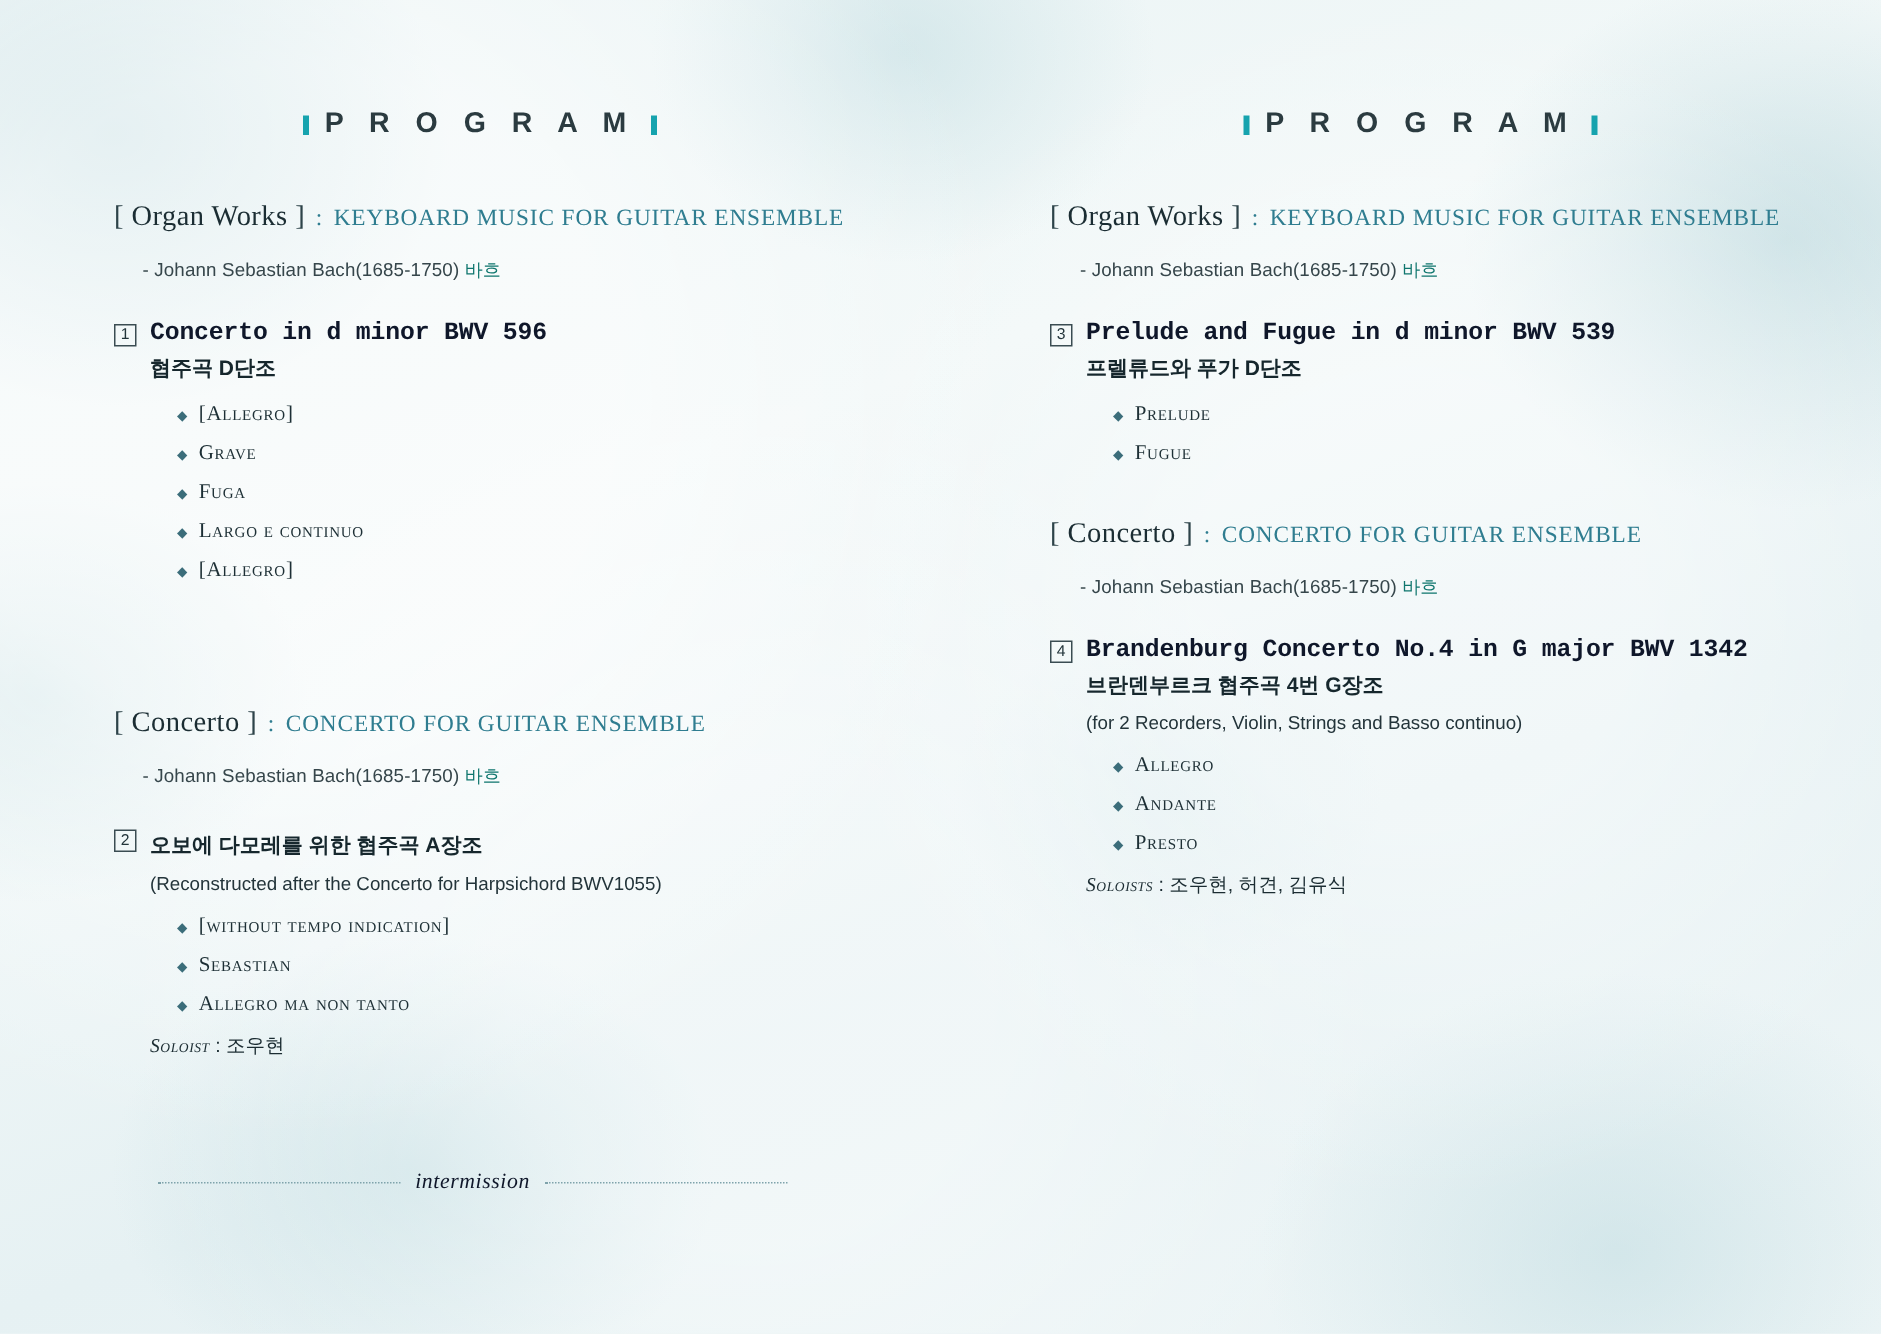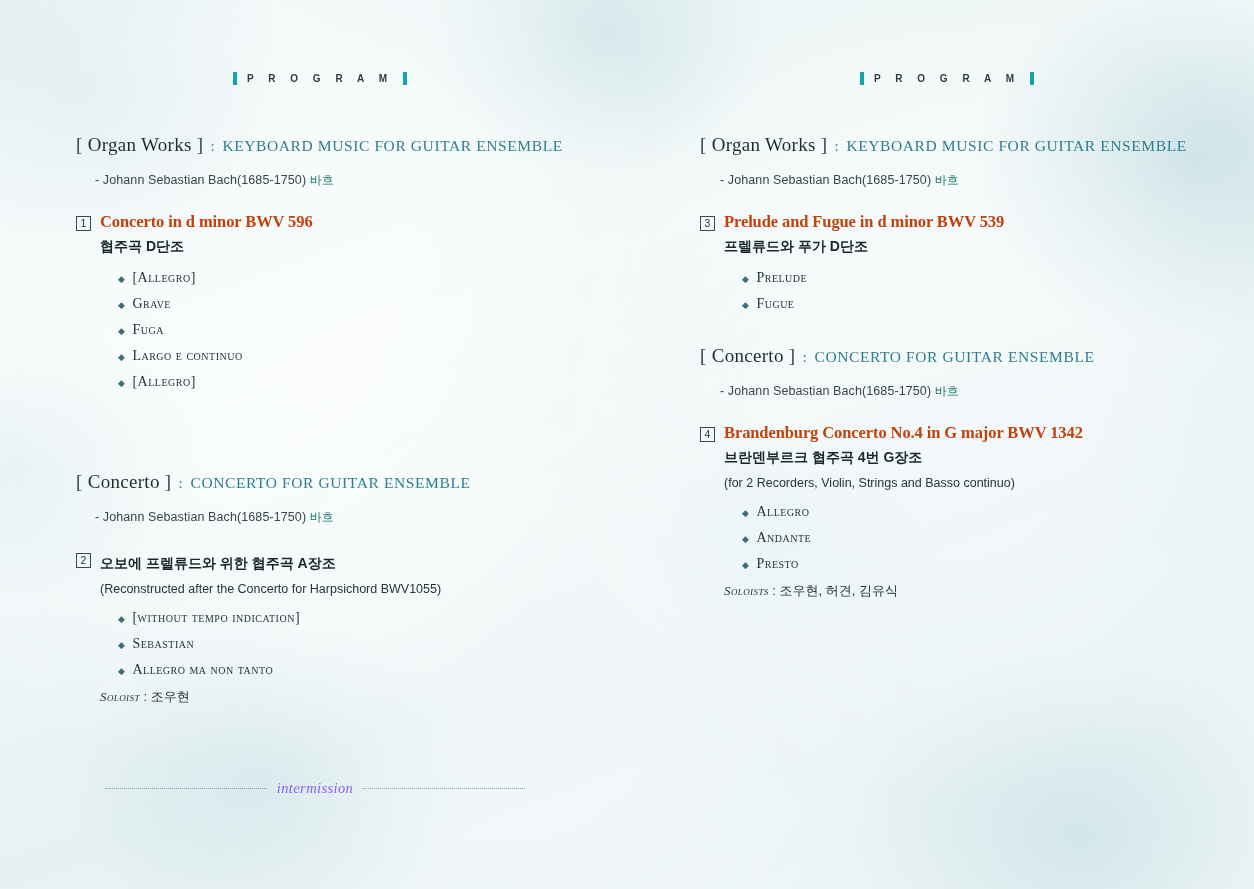--- a/index.html
+++ b/index.html
@@ -58,21 +58,21 @@
     justify-content: center;
     gap: 10px;
   }
   .prog-head .bar {
     display: inline-block;
     width: 4px;
     height: 13px;
     background: #16a3ae;
   }
   .prog-head .txt {
-    font-size: 10px;
+    font-size: 19px;
     letter-spacing: 6px;
     color: #2b3b40;
     font-weight: 600;
     font-family: "Liberation Sans", sans-serif;
   }
 
   .section-title {
     font-family: "Liberation Serif", serif;
     font-size: 19px;
     color: #1b2d33;
@@ -108,23 +108,23 @@
     font-size: 10.5px;
     line-height: 13px;
     text-align: center;
     font-family: "Liberation Sans", sans-serif;
     margin-top: 4px;
     flex: 0 0 auto;
   }
   .work-title {
     font-size: 16.5px;
     font-weight: 700;
-    color: #c2410c;
+    color: #0f172a;
     letter-spacing: -0.1px;
-    font-family: Liberation Serif, serif;
+    font-family: Liberation Mono, monospace;
   }
   .work-title-kr {
     font-size: 14px;
     font-weight: 700;
     color: #16272d;
     margin-top: 6px;
   }
   .work-note {
     font-size: 12.5px;
     color: #23343a;
@@ -164,21 +164,21 @@
   }
   .intermission .line {
     flex: 1;
     border-top: 1px dotted #7fa3ab;
     height: 0;
   }
   .intermission .label {
     font-family: "Liberation Serif", serif;
     font-style: italic;
     font-size: 14.5px;
-    color: #8b5cf6;
+    color: #0f172a;
     letter-spacing: 0.4px;
     text-align: center;
   }
 </style>
 </head>
 <body>
 
 <div class="paper"></div>
 
 <div class="page">
@@ -247,21 +247,21 @@
     </div>
 
     <div style="position:absolute; left:95px; top:509px;" class="composer">
       <span>- Johann Sebastian Bach(1685-1750)</span>
       <span class="kr">바흐</span>
     </div>
 
     <div class="work" style="position:absolute; left:76px; top:549px; width:540px;">
       <div class="num-box">2</div>
       <div style="flex:1;">
-        <div class="work-title-kr">오보에 프렐류드와 위한 협주곡 A장조</div>
+        <div class="work-title-kr">오보에 다모레를 위한 협주곡 A장조</div>
         <div class="work-note">(Reconstructed after the Concerto for Harpsichord BWV1055)</div>
         <div class="mvt-list" style="margin-top:14px; margin-left:18px;">
           <div class="mvt">
             <span class="dot">◆</span>
             <span>[without tempo indication]</span>
           </div>
           <div class="mvt">
             <span class="dot">◆</span>
             <span>Sebastian</span>
           </div>

